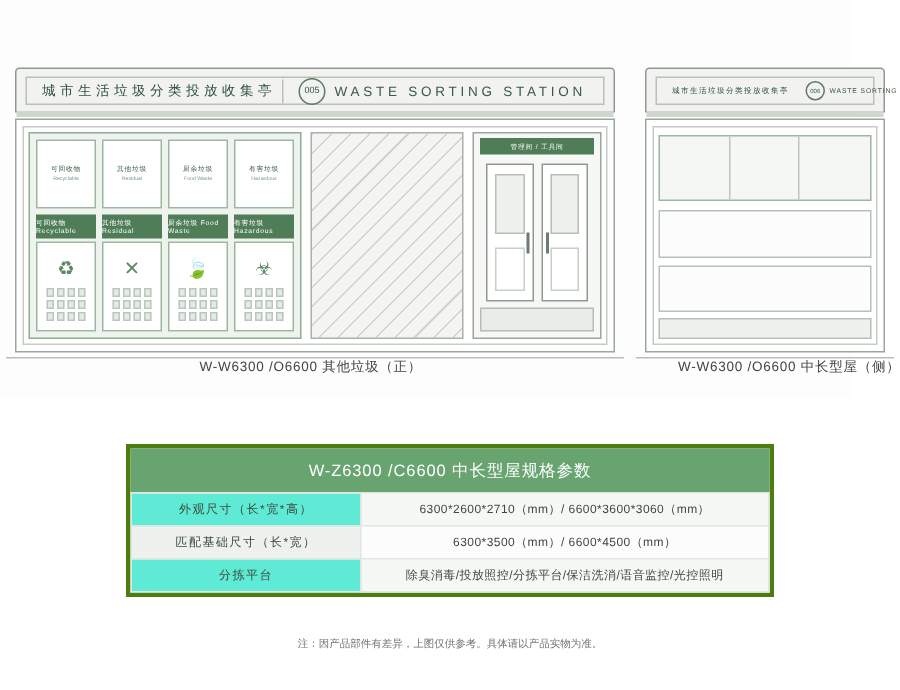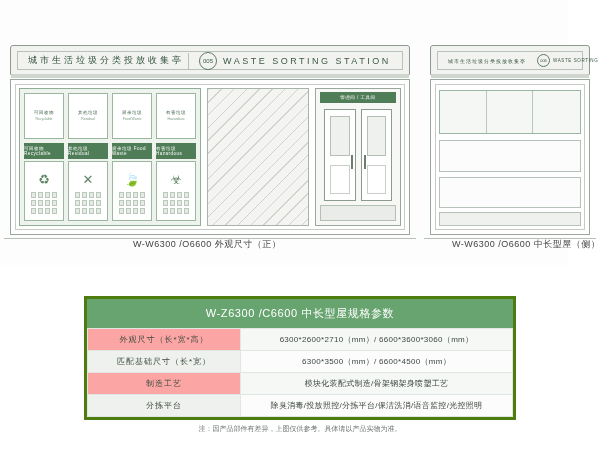--- a/index.html
+++ b/index.html
@@ -211,21 +211,21 @@
   caption, .tbl-title {
     background:#67a46f; color:#fff;
     font-size:11px; letter-spacing:.6px; text-align:center;
     padding:7px 0;
   }
   td {
     border:1px solid #e2e6e2;
     font-size:8px; color:#3d463e; padding:5px 6px;
   }
   td.k {
-    width:36%; text-align:center; background:#fca5a5; color:#3b4a3d;
+    width:36%; text-align:center; background:#5eead4; color:#3b4a3d;
     letter-spacing:1px;
   }
   td.v { text-align:center; background:#f6f8f6; letter-spacing:.3px; }
   tr:nth-child(even) td.k { background:#eef1ee; }
   tr:nth-child(even) td.v { background:#fbfcfb; }
 
   .note {
     position:absolute; left:84px; top:424px; width:432px;
     font-size:7px; color:#6c7470; text-align:center;
   }
@@ -389,41 +389,37 @@
       <div class="side-rows">
         <div></div>
         <div></div>
       </div>
       <div class="side-base"></div>
     </div>
 
     <div class="ground-line" style="left:-6px; right:-6px; bottom:-4px;"></div>
   </div>
 
-  <div class="caption" id="caption-front">W-W6300 /O6600 外观尺寸（正）</div>
+  <div class="caption" id="caption-front">W-W6300 /O6600 其他垃圾（正）</div>
   <div class="caption" id="caption-side">W-W6300 /O6600 中长型屋（侧）</div>
 </div>
 
 <div class="table-wrap">
   <div class="tbl-title">W-Z6300 /C6600 中长型屋规格参数</div>
   <table>
     <tbody>
       <tr>
         <td class="k">外观尺寸（长*宽*高）</td>
         <td class="v">6300*2600*2710（mm）/ 6600*3600*3060（mm）</td>
       </tr>
       <tr>
         <td class="k">匹配基础尺寸（长*宽）</td>
         <td class="v">6300*3500（mm）/ 6600*4500（mm）</td>
       </tr>
       <tr>
-        <td class="k">制造工艺</td>
-        <td class="v">模块化装配式制造/骨架钢架身喷塑工艺</td>
-      </tr>
-      <tr>
         <td class="k">分拣平台</td>
         <td class="v">除臭消毒/投放照控/分拣平台/保洁洗消/语音监控/光控照明</td>
       </tr>
     </tbody>
   </table>
 </div>
 
 <div class="note">注：因产品部件有差异，上图仅供参考。具体请以产品实物为准。</div>
 
 </body></html>

